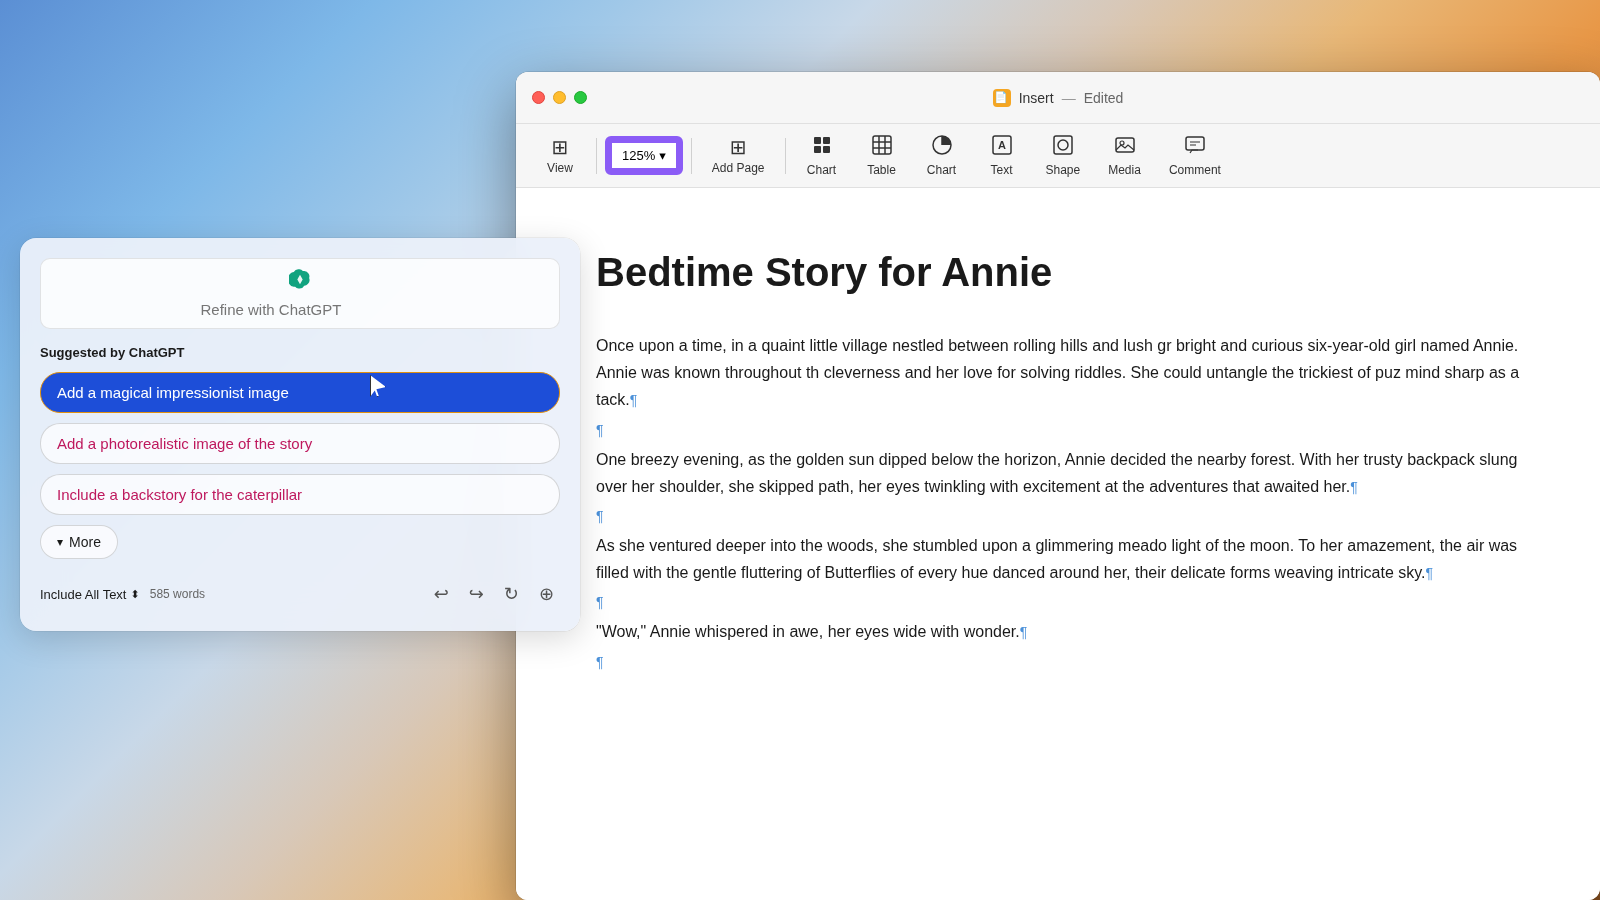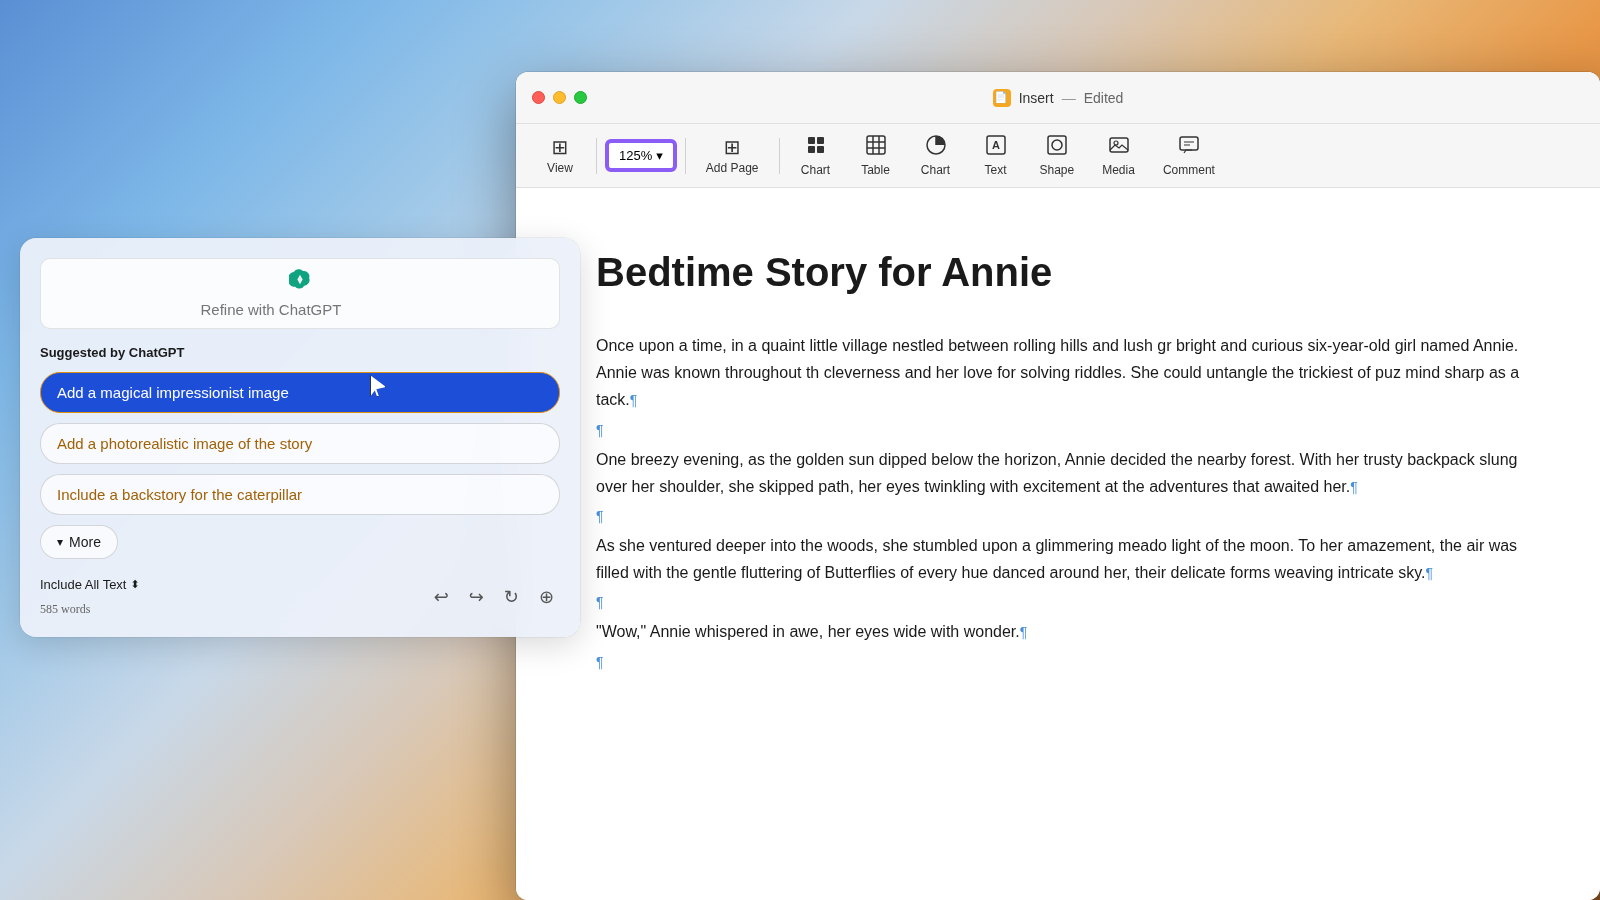--- a/index.html
+++ b/index.html
@@ -156,21 +156,21 @@
       height: 36px;
       background: #d0d0d0;
       margin: 0 4px;
     }
 
     .zoom-control {
       display: flex;
       align-items: center;
       gap: 4px;
       padding: 5px 10px;
-      border: 4px solid #8b5cf6;
+      border: 7px solid #8b5cf6;
       border-radius: 6px;
       background: white;
       cursor: pointer;
       font-size: 13px;
     }
 
     
     .doc-content {
       flex: 1;
       overflow-y: auto;
@@ -267,21 +267,21 @@
 
     .suggestion-btn.highlighted {
       background: #1d4ed8;
       color: white;
       border-color: #e09010;
       font-weight: 400;
     }
 
     .suggestion-btn.outlined {
       background: rgba(255,255,255,0.7);
-      color: #a16207;
+      color: #be185d;
       border-color: rgba(0,0,0,0.15);
     }
 
     .more-btn {
       display: flex;
       align-items: center;
       gap: 6px;
       background: rgba(255,255,255,0.7);
       border: 1.5px solid rgba(0,0,0,0.15);
       border-radius: 20px;
@@ -294,36 +294,35 @@
     }
 
     .panel-footer {
       display: flex;
       align-items: center;
       justify-content: space-between;
     }
 
     .include-all-text {
       display: flex;
-      flex-direction: column;
+      flex-direction: row;
       gap: 10px;
     }
 
     .include-label {
       font-size: 13px;
       color: #1a1a1a;
       display: flex;
       align-items: center;
       gap: 4px;
     }
 
     .word-count {
       font-size: 12px;
       color: #666;
-      font-family: Liberation Serif, serif;
     }
 
     .footer-actions {
       display: flex;
       align-items: center;
       gap: 8px;
     }
 
     .footer-btn {
       background: transparent;

